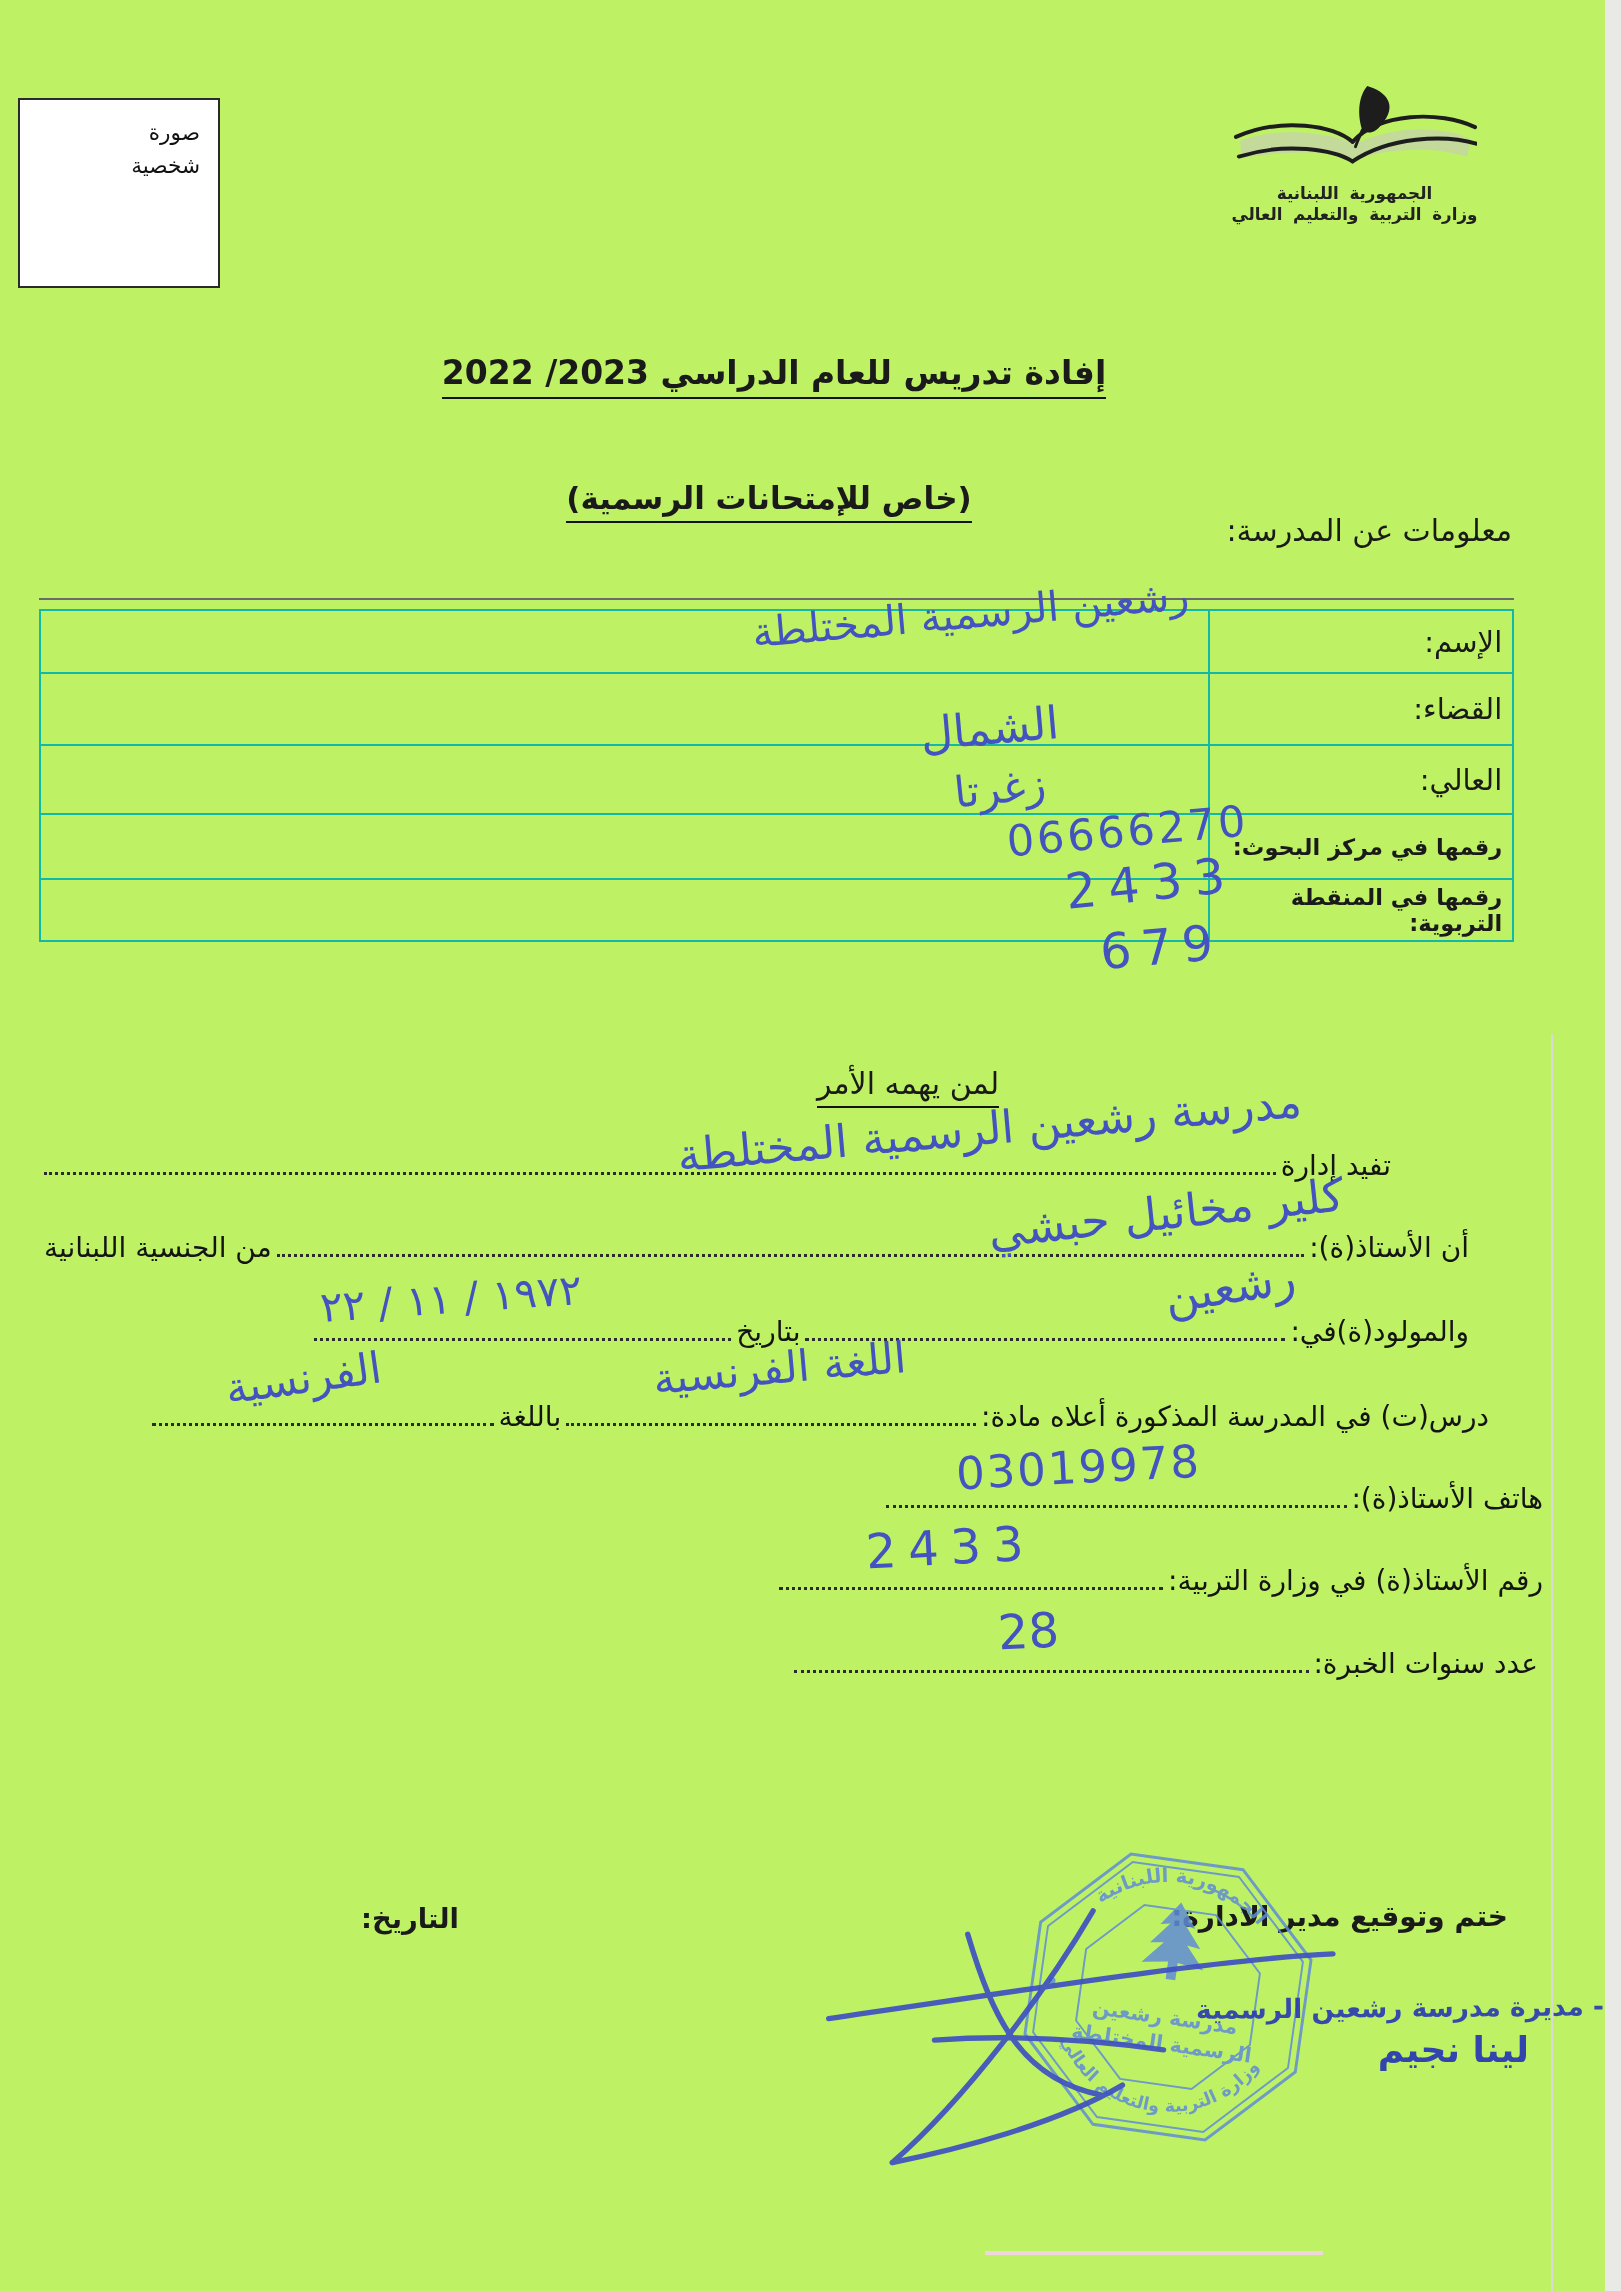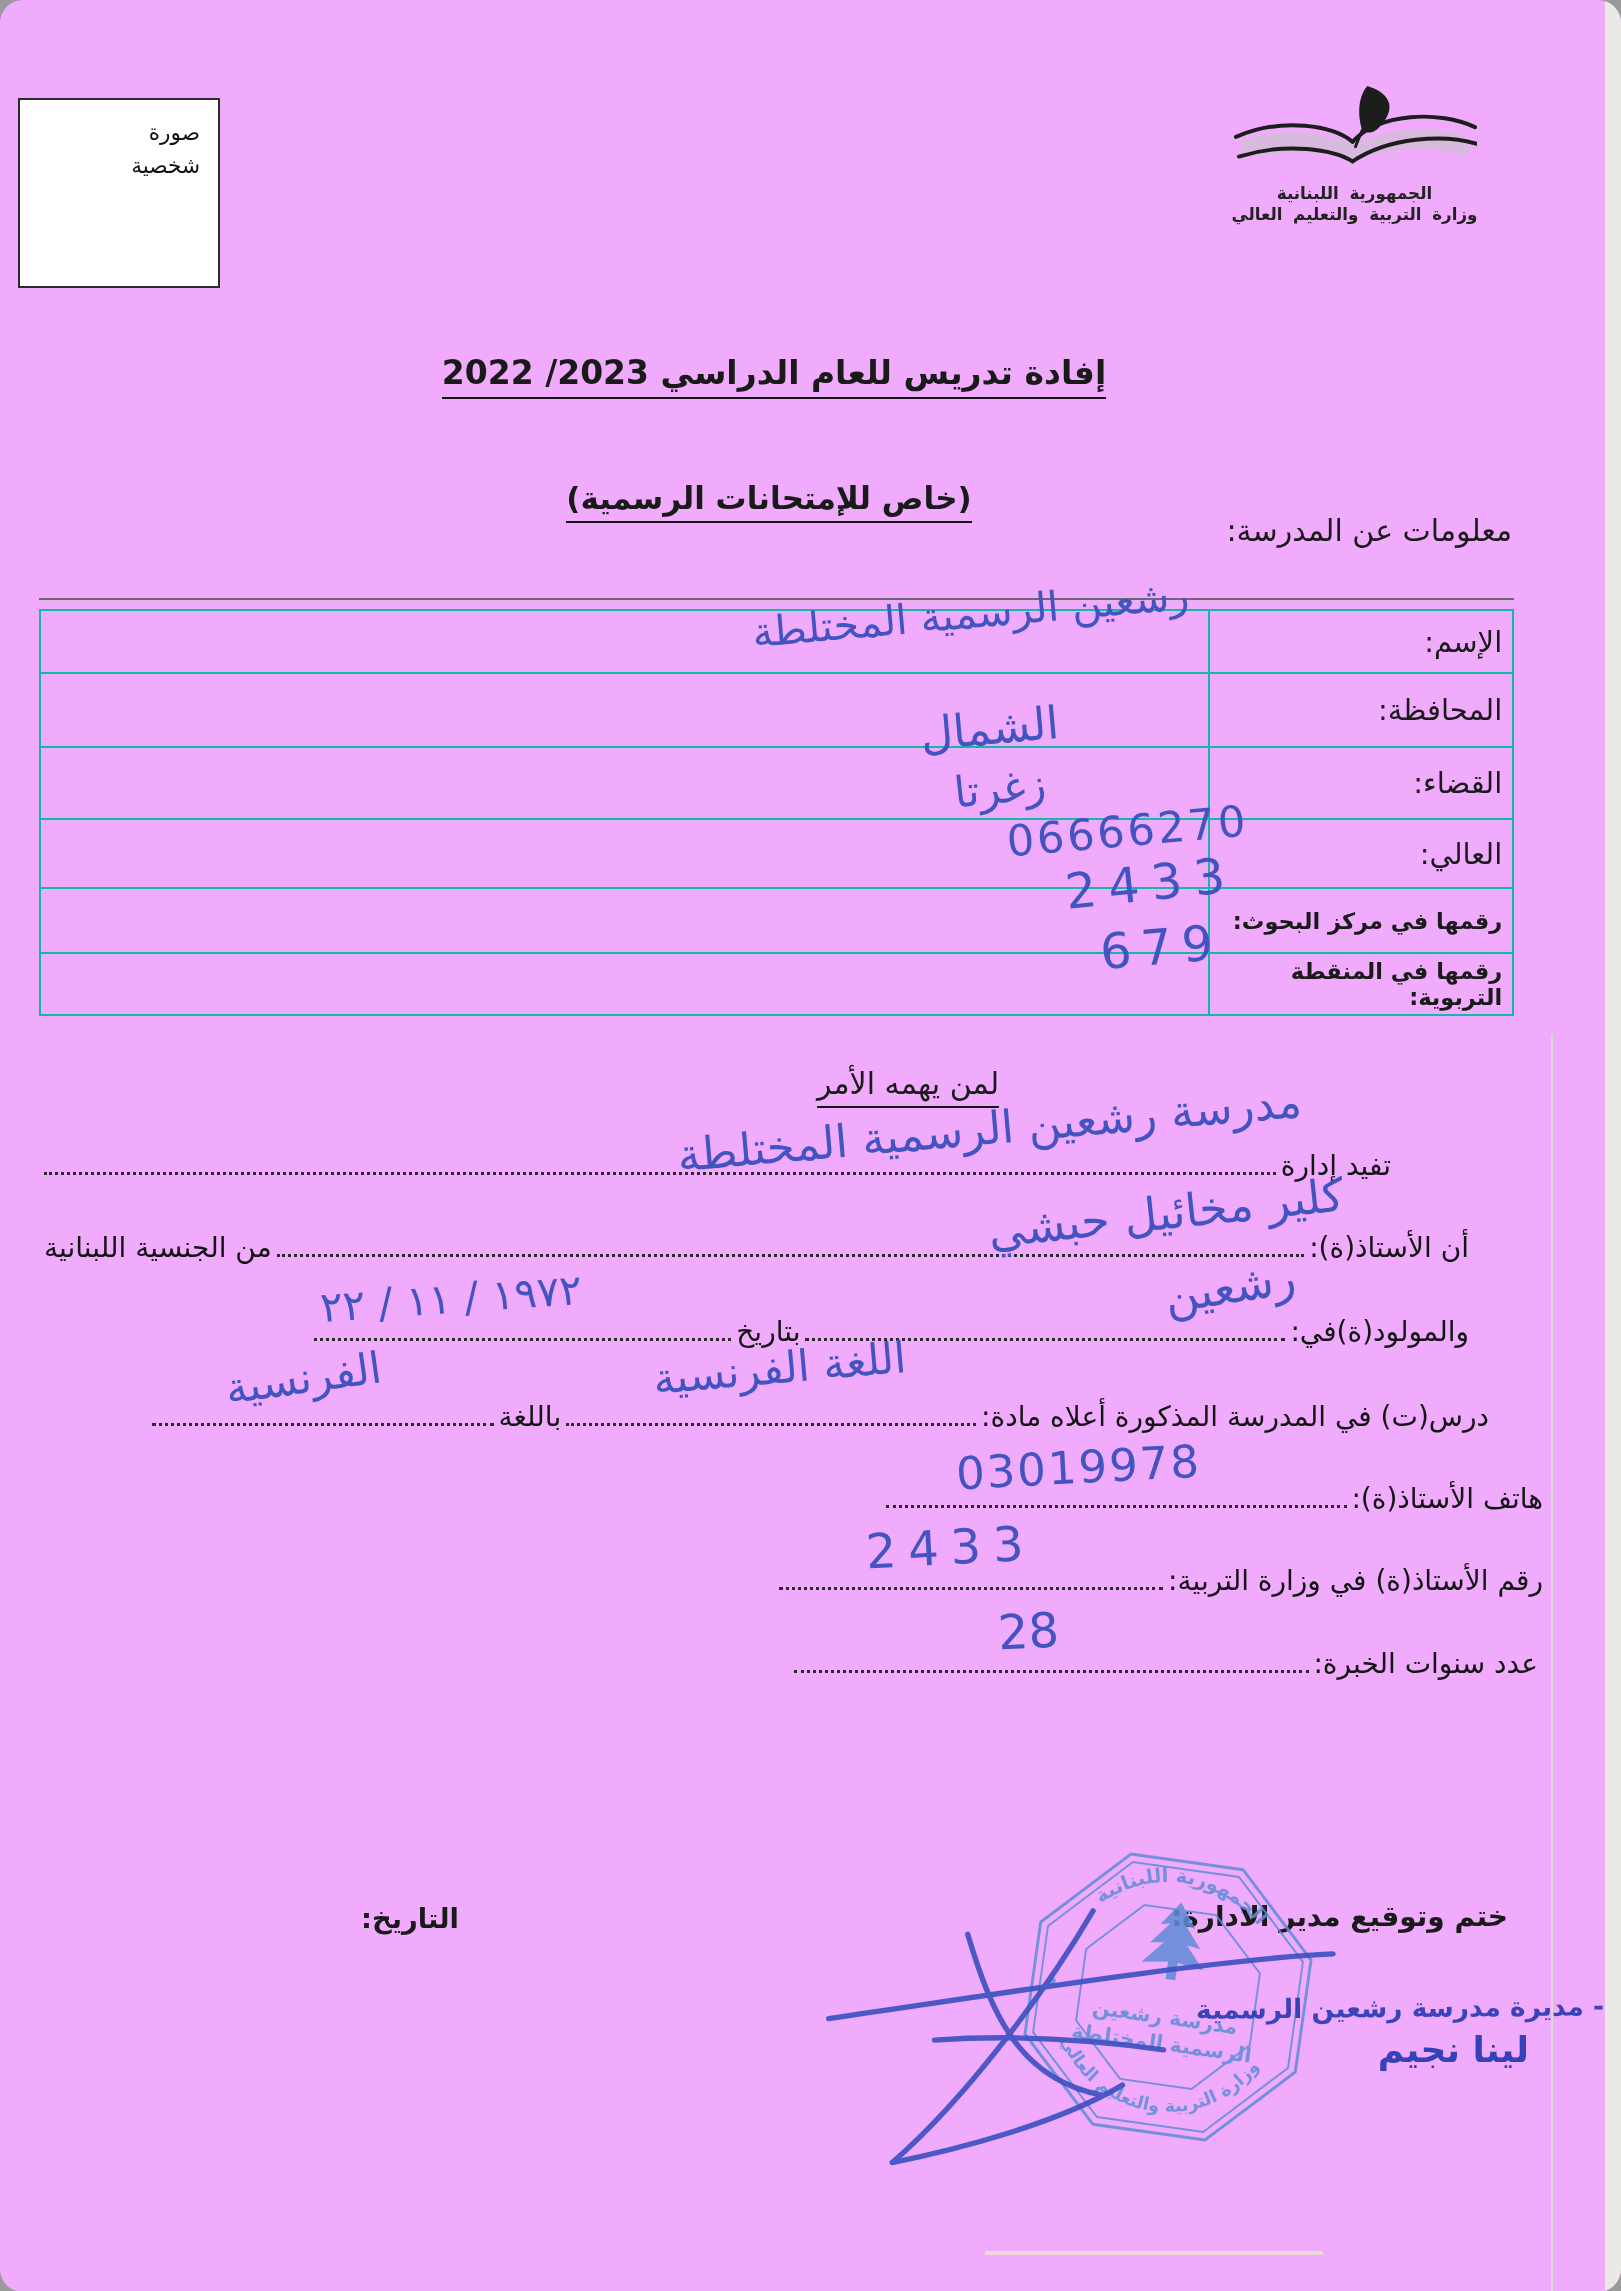--- a/index.html
+++ b/index.html
@@ -1,17 +1,17 @@
 <!DOCTYPE html>
 <html lang="ar" dir="rtl"><head>
 <meta charset="utf-8">
 <style>
   html,body{margin:0;padding:0;background:#9a9a9a;}
-  .page{position:relative;width:1621px;height:2292px;margin:0 auto;background:#f0abfc;
-        font-family:"DejaVu Sans",sans-serif;color:#1a1a1a;direction:rtl;overflow:hidden;border-radius:23px;}
+  .page{position:relative;width:1621px;height:2292px;margin:0 auto;background:#bef264;
+        font-family:"DejaVu Sans",sans-serif;color:#1a1a1a;direction:rtl;overflow:hidden;}
   
   .edge-right{position:absolute;right:0;top:0;width:15.7px;height:100%;background:#e9e9e6;}
   .edge-line{position:absolute;left:1551px;top:1034px;width:2px;height:1258px;background:#d9d9d6;}
   .edge-pink{position:absolute;left:985px;top:2251px;width:338px;height:3.9px;background:#efd6da;}
 
   .photo-box{position:absolute;left:17.6px;top:98px;width:198px;height:186px;border:2px solid #2b2b2b;background:#fff;}
   .photo-label{position:absolute;top:15.7px;right:17.6px;width:90px;font-size:21.6px;line-height:1.55;text-align:right;color:#111;}
 
   .ministry{position:absolute;left:1215px;top:84px;width:279px;text-align:center;}
   .ministry svg{display:block;margin:0 auto;}
@@ -85,24 +85,20 @@
     <span class="uline">(خاص للإمتحانات الرسمية)</span>
   </div>
 
   <div class="school-heading">معلومات عن المدرسة:</div>
 
   <div class="pre-table-line"></div>
   <table class="school-table">
     <tbody>
       <tr style="height:63px">
         <td class="lbl">الإسم:</td>
-        <td class="val"></td>
-      </tr>
-      <tr style="height:74px">
-        <td class="lbl">المحافظة:</td>
         <td class="val"></td>
       </tr>
       <tr style="height:72px">
         <td class="lbl">القضاء:</td>
         <td class="val"></td>
       </tr>
       <tr style="height:69px">
         <td class="lbl">العالي:</td>
         <td class="val"></td>
       </tr>

